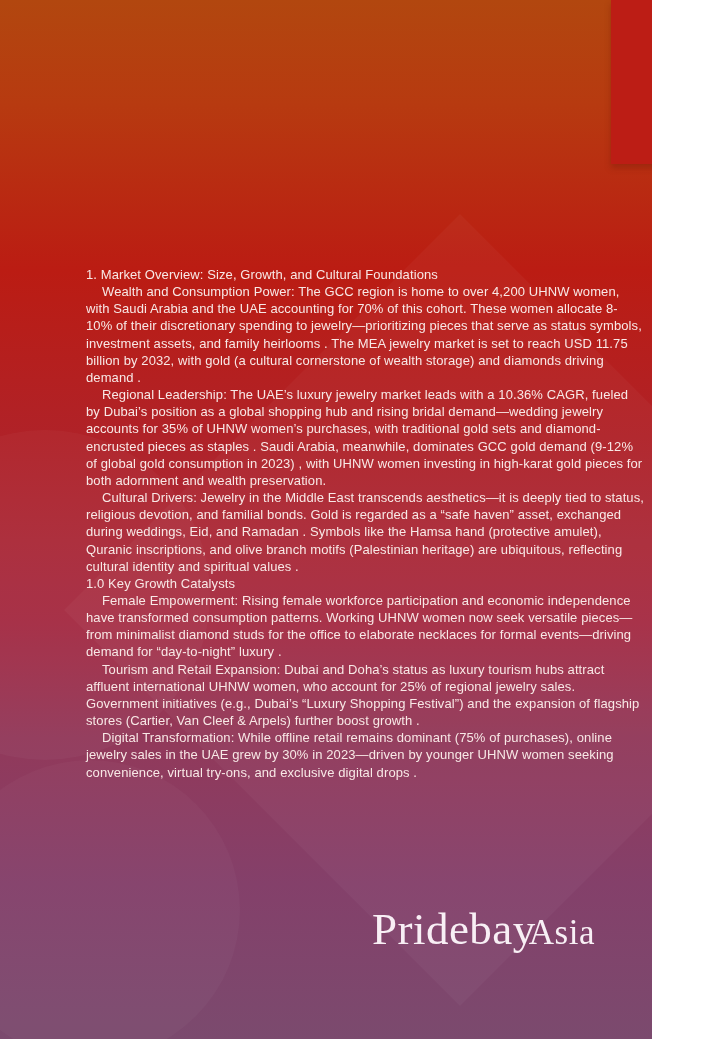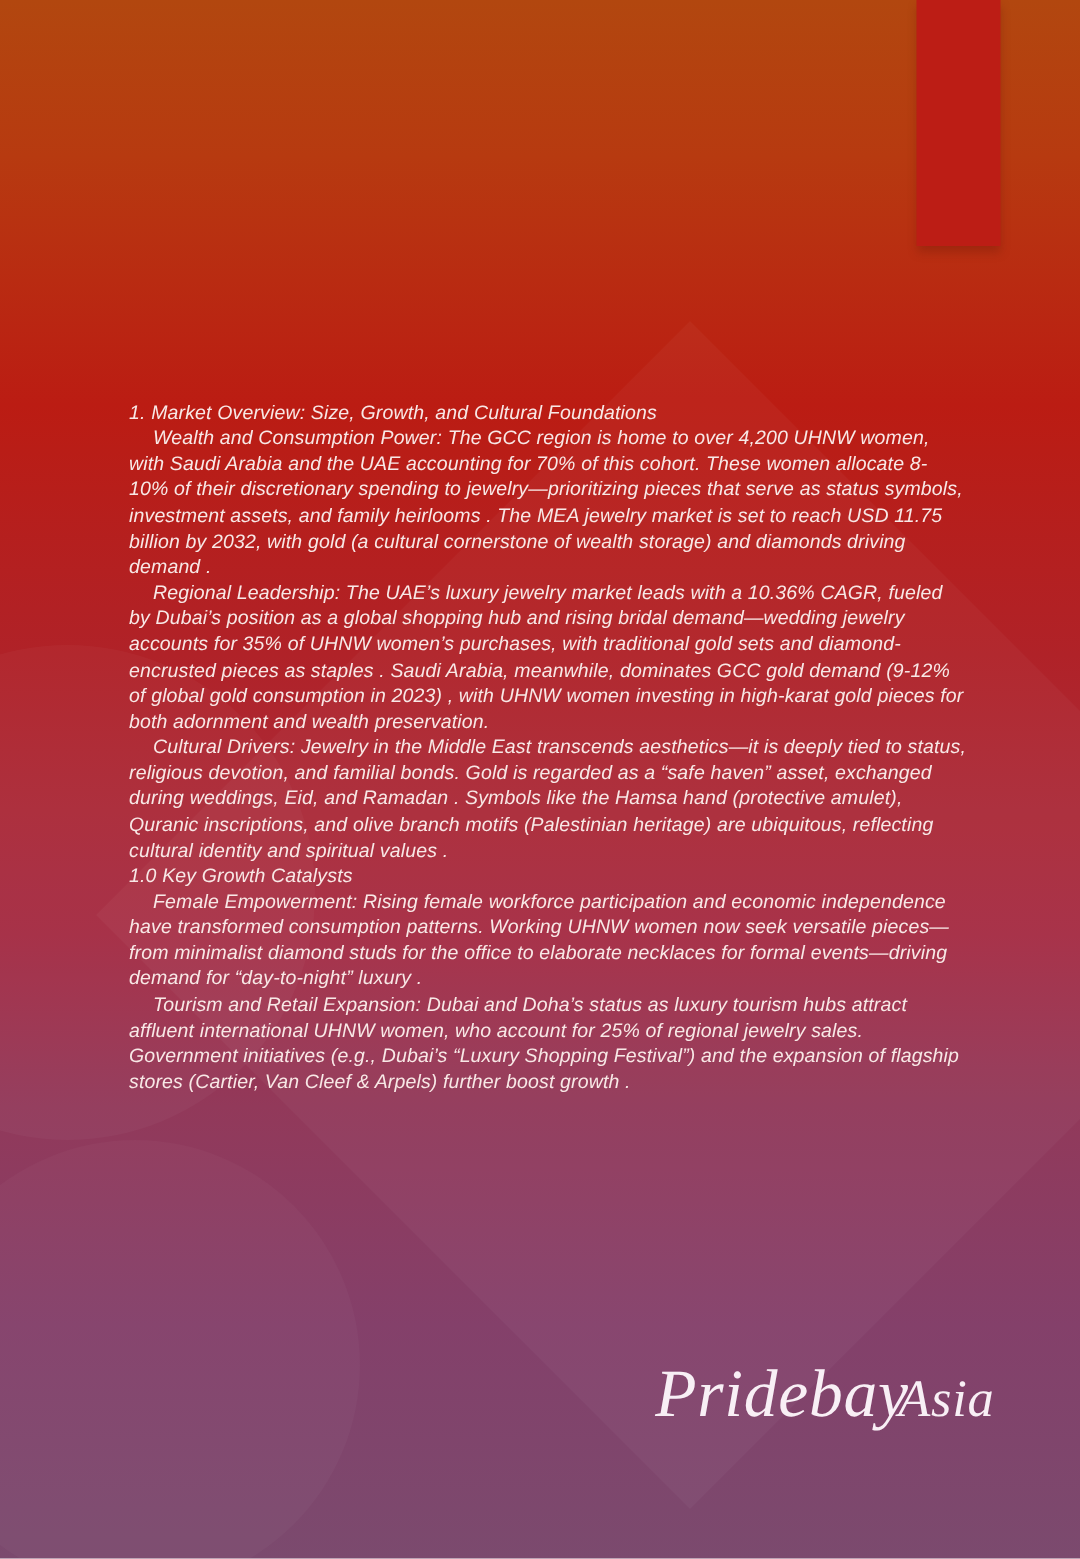--- a/index.html
+++ b/index.html
@@ -1,34 +1,33 @@
 <!DOCTYPE html>
 <html><head>
 <meta charset="utf-8">
 <style>
   html, body { margin: 0; padding: 0; }
   body { width: 720px; height: 1039px; overflow: hidden; }
 
   .slide {
     position: relative;
-    width: 720px;
+    width: 652px;
     height: 1039px;
     overflow: hidden;
     background: linear-gradient(180deg,
       #b2470f 0%,
       #b73a10 10%,
       #bb1c13 26%,
       #b02228 42%,
       #ab2a38 52%,
       #a52c44 60%,
       #92395a 71%,
       #84406a 85%,
       #7b4a6e 100%);
     font-family: "Liberation Sans", "DejaVu Sans", sans-serif;
-    font-style: italic;
   }
 
   
   .deco-diamond {
     position: absolute;
     left: 180px; top: 330px;
     width: 560px; height: 560px;
     transform: rotate(45deg);
     background: rgba(255,255,255,0.035);
   }
@@ -89,17 +88,18 @@
   <div class="accent-rect"></div>
 
   <div class="body-text">
       <p class="heading">1. Market Overview: Size, Growth, and Cultural Foundations</p>
       <p class="para">Wealth and Consumption Power: The GCC region is home to over 4,200 UHNW women, with Saudi Arabia and the UAE accounting for 70% of this cohort. These women allocate 8-10% of their discretionary spending to jewelry—prioritizing pieces that serve as status symbols, investment assets, and family heirlooms . The MEA jewelry market is set to reach USD 11.75 billion by 2032, with gold (a cultural cornerstone of wealth storage) and diamonds driving demand .</p>
       <p class="para">Regional Leadership: The UAE’s luxury jewelry market leads with a 10.36% CAGR, fueled by Dubai’s position as a global shopping hub and rising bridal demand—wedding jewelry accounts for 35% of UHNW women’s purchases, with traditional gold sets and diamond-encrusted pieces as staples . Saudi Arabia, meanwhile, dominates GCC gold demand (9-12% of global gold consumption in 2023) , with UHNW women investing in high-karat gold pieces for both adornment and wealth preservation.</p>
       <p class="para">Cultural Drivers: Jewelry in the Middle East transcends aesthetics—it is deeply tied to status, religious devotion, and familial bonds. Gold is regarded as a “safe haven” asset, exchanged during weddings, Eid, and Ramadan . Symbols like the Hamsa hand (protective amulet), Quranic inscriptions, and olive branch motifs (Palestinian heritage) are ubiquitous, reflecting cultural identity and spiritual values .</p>
       <p class="heading">1.0 Key Growth Catalysts</p>
       <p class="para">Female Empowerment: Rising female workforce participation and economic independence have transformed consumption patterns. Working UHNW women now seek versatile pieces—from minimalist diamond studs for the office to elaborate necklaces for formal events—driving demand for “day-to-night” luxury .</p>
       <p class="para">Tourism and Retail Expansion: Dubai and Doha’s status as luxury tourism hubs attract affluent international UHNW women, who account for 25% of regional jewelry sales. Government initiatives (e.g., Dubai’s “Luxury Shopping Festival”) and the expansion of flagship stores (Cartier, Van Cleef &amp; Arpels) further boost growth .</p>
+      <p class="para">Digital Transformation: While offline retail remains dominant (75% of purchases), online jewelry sales in the UAE grew by 30% in 2023—driven by younger UHNW women seeking convenience, virtual try-ons, and exclusive digital drops .</p>
     </div>
 
   <div class="logo"><span class="logo-primary">Pridebay</span><span class="logo-secondary">Asia</span></div>
 
 </div>
 
 </body></html>

